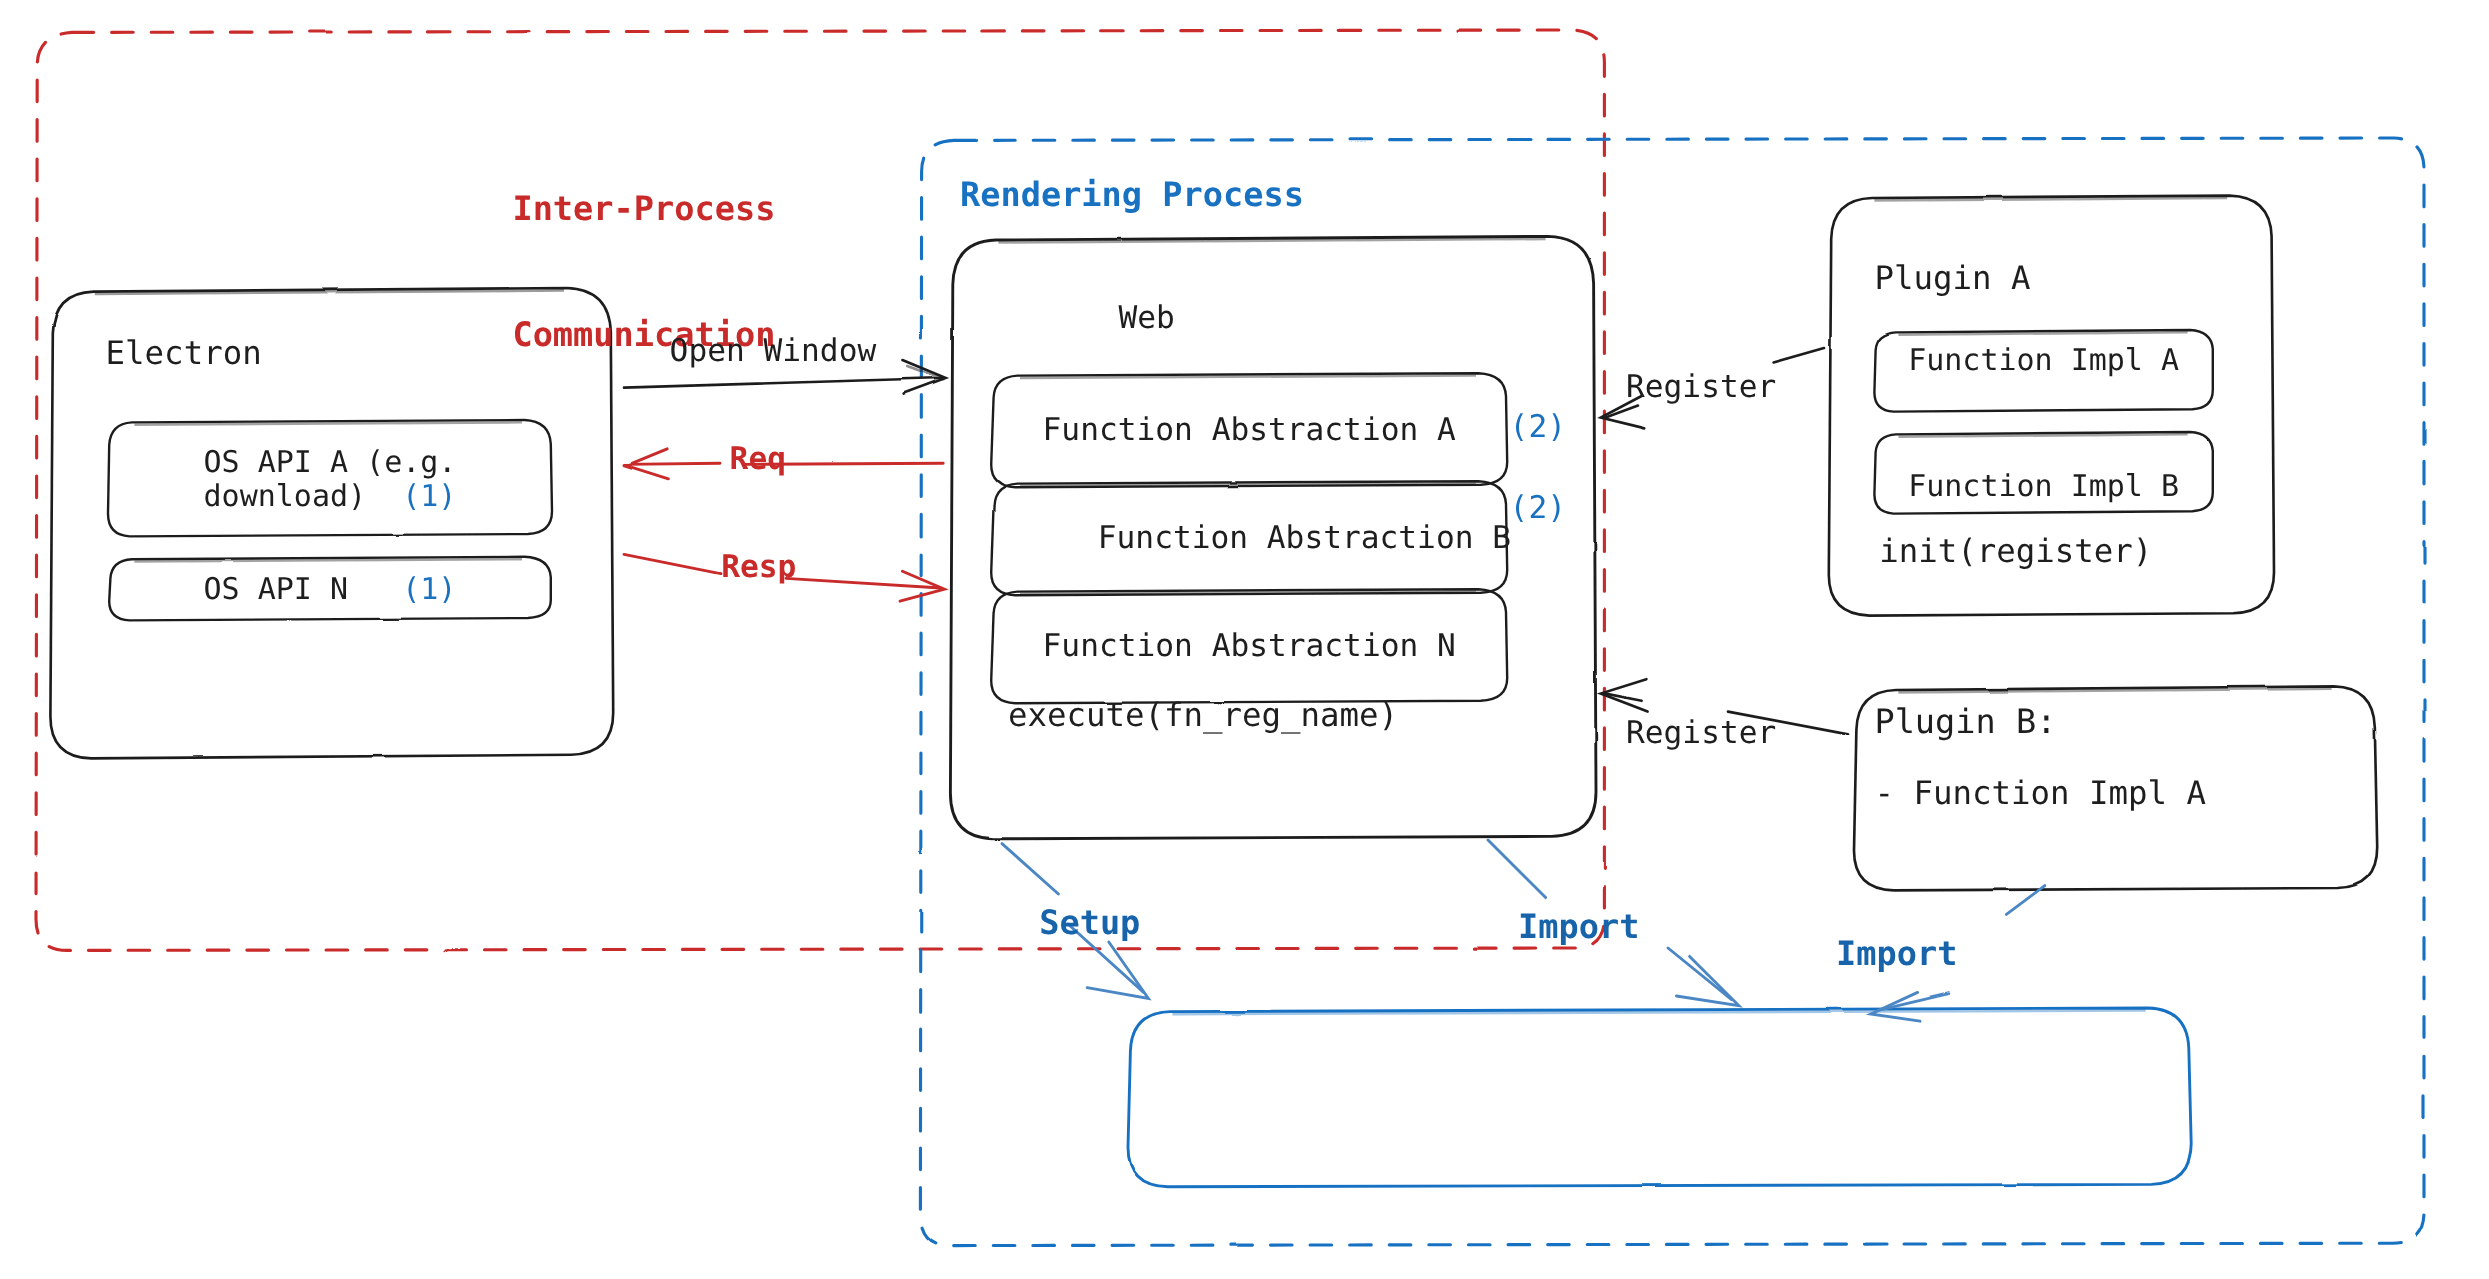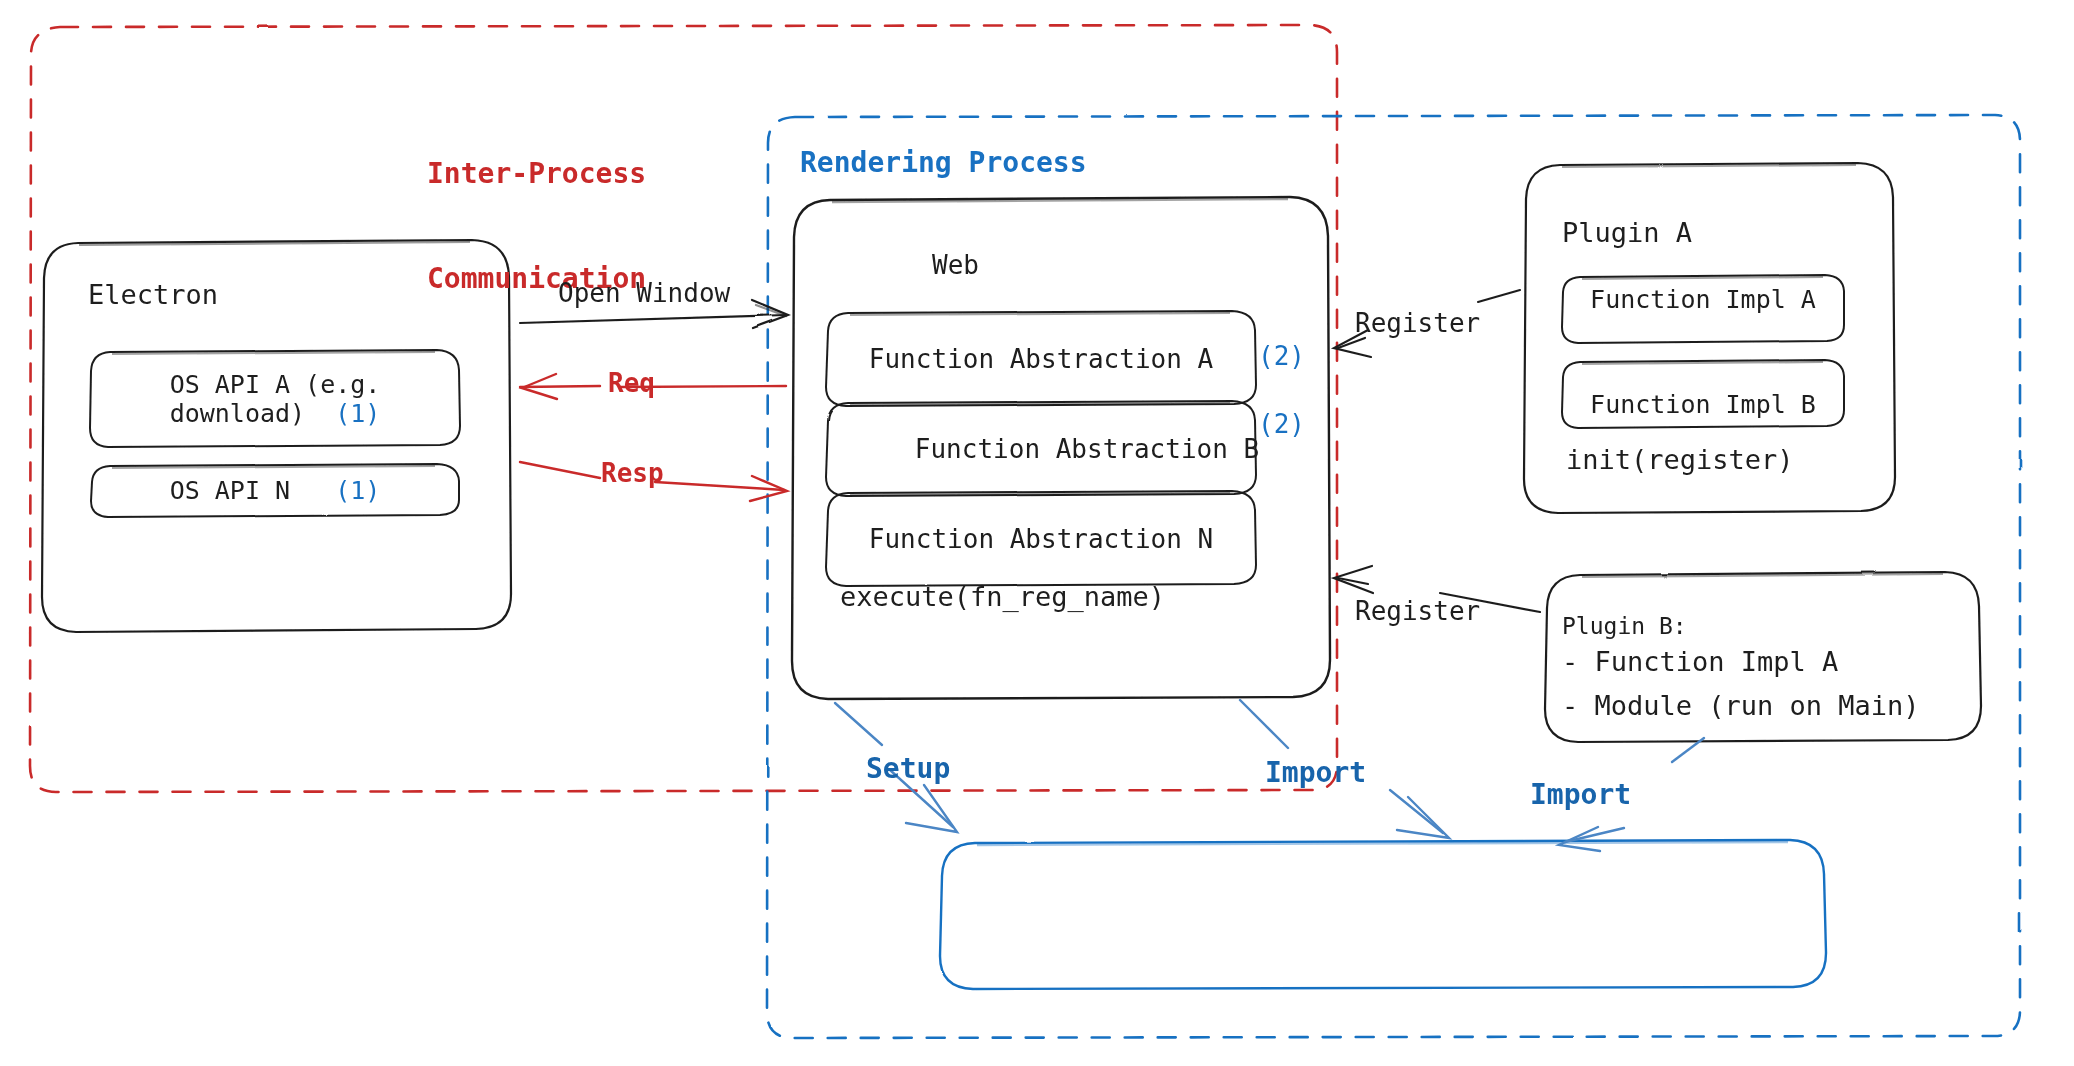--- a/index.html
+++ b/index.html
@@ -249,22 +249,21 @@
   <div class="node" style="left:1562px; top:275px; width:282px; height:48px;">
     <span class="dark" style="font-size:25px;">Function Impl A</span>
   </div>
 
   <div class="node" style="left:1562px; top:360px; width:282px; height:88px;">
     <span class="dark" style="font-size:25px;">Function Impl B</span>
   </div>
 
   <div class="txt dark" style="left:1566px; top:443px; font-size:27px;">init(register)</div>
 
-  <div class="txt dark" style="left:1562px; top:612px; font-size:23px;">Plugin B:</div>
+  <div class="txt dark" style="left:1562px; top:584px; font-size:28px;">Plugin B:</div>
   <div class="txt dark" style="left:1562px; top:645px; font-size:27px;">- Function Impl A</div>
-  <div class="txt dark" style="left:1562px; top:689px; font-size:27px;">- Module (run on Main)</div>
 
   <div class="txt blue2 bold" style="left:866px; top:751px; font-size:28px;">Setup</div>
   <div class="txt blue2 bold" style="left:1265px; top:755px; font-size:28px;">Import</div>
   <div class="txt blue2 bold" style="left:1530px; top:777px; font-size:28px;">Import</div>
 
 
 </div>
 
 </body></html>

